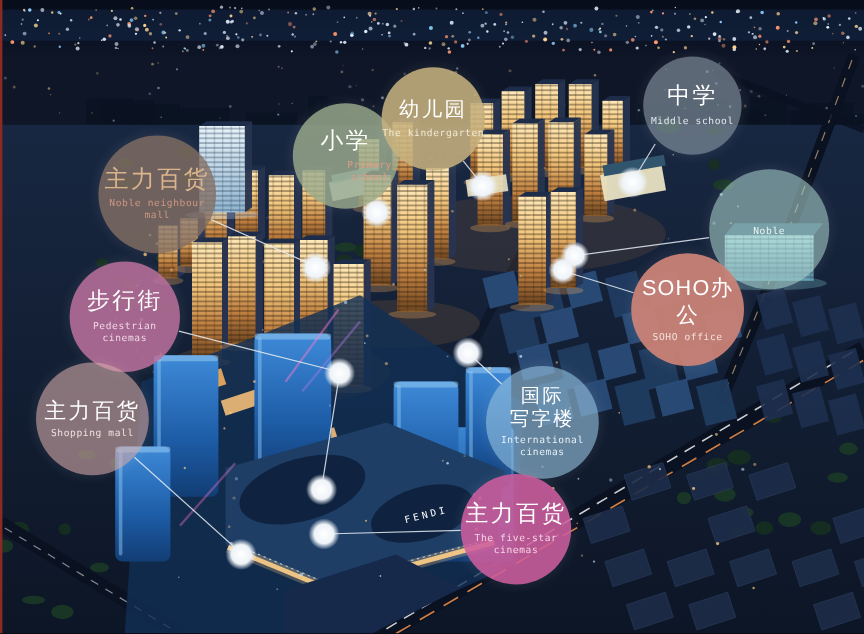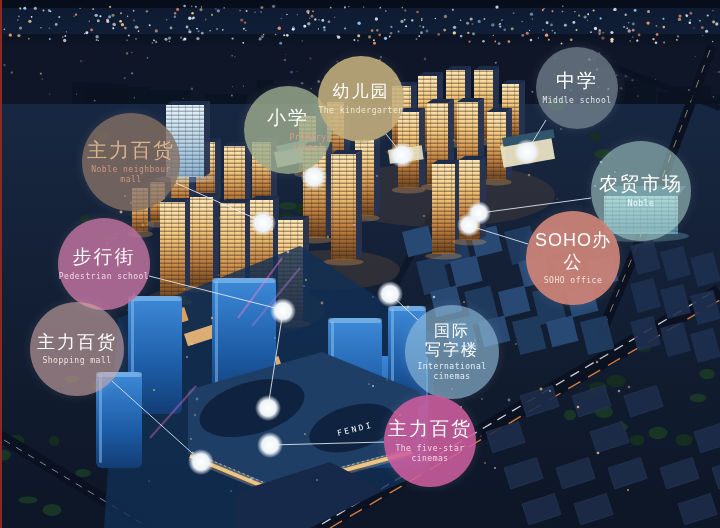--- a/index.html
+++ b/index.html
@@ -950,26 +950,25 @@
   </div>
   <div class="bubble" id="b-kind" style="background: rgba(198, 176, 126, 0.88);">
     <span class="zh" style="color: rgb(255, 255, 255);">幼儿园</span>
     <span class="en" style="color: rgb(246, 238, 217);">The kindergarten</span>
   </div>
   <div class="bubble" id="b-middle" style="background: rgba(141, 155, 168, 0.62);">
     <span class="zh" style="color: rgb(255, 255, 255);">中学</span>
     <span class="en" style="color: rgb(233, 240, 245);">Middle school</span>
   </div>
   <div class="bubble" id="b-market" style="background: rgba(172, 212, 206, 0.58);">
-    <span class="zh" style="color: rgb(255, 255, 255);">农贸市场</span>
     <span class="en" style="color: rgb(242, 250, 248);">Noble</span>
   </div>
   <div class="bubble" id="b-ped" style="background: rgba(184, 111, 155, 0.88);">
     <span class="zh" style="color: rgb(255, 255, 255);">步行街</span>
-    <span class="en" style="color: rgb(244, 220, 234);">Pedestrian school</span>
+    <span class="en" style="color: rgb(244, 220, 234);">Pedestrian cinemas</span>
   </div>
   <div class="bubble" id="b-soho" style="background: rgba(203, 131, 119, 0.94);">
     <span class="zh" style="color: rgb(255, 255, 255);">SOHO办公</span>
     <span class="en" style="color: rgb(248, 230, 225);">SOHO office</span>
   </div>
   <div class="bubble" id="b-shop" style="background: rgba(214, 172, 170, 0.6);">
     <span class="zh" style="color: rgb(254, 254, 254);">主力百货</span>
     <span class="en" style="color: rgb(246, 232, 230);">Shopping mall</span>
   </div>
   <div class="bubble" id="b-intl" style="background: rgba(152, 196, 224, 0.62);">

